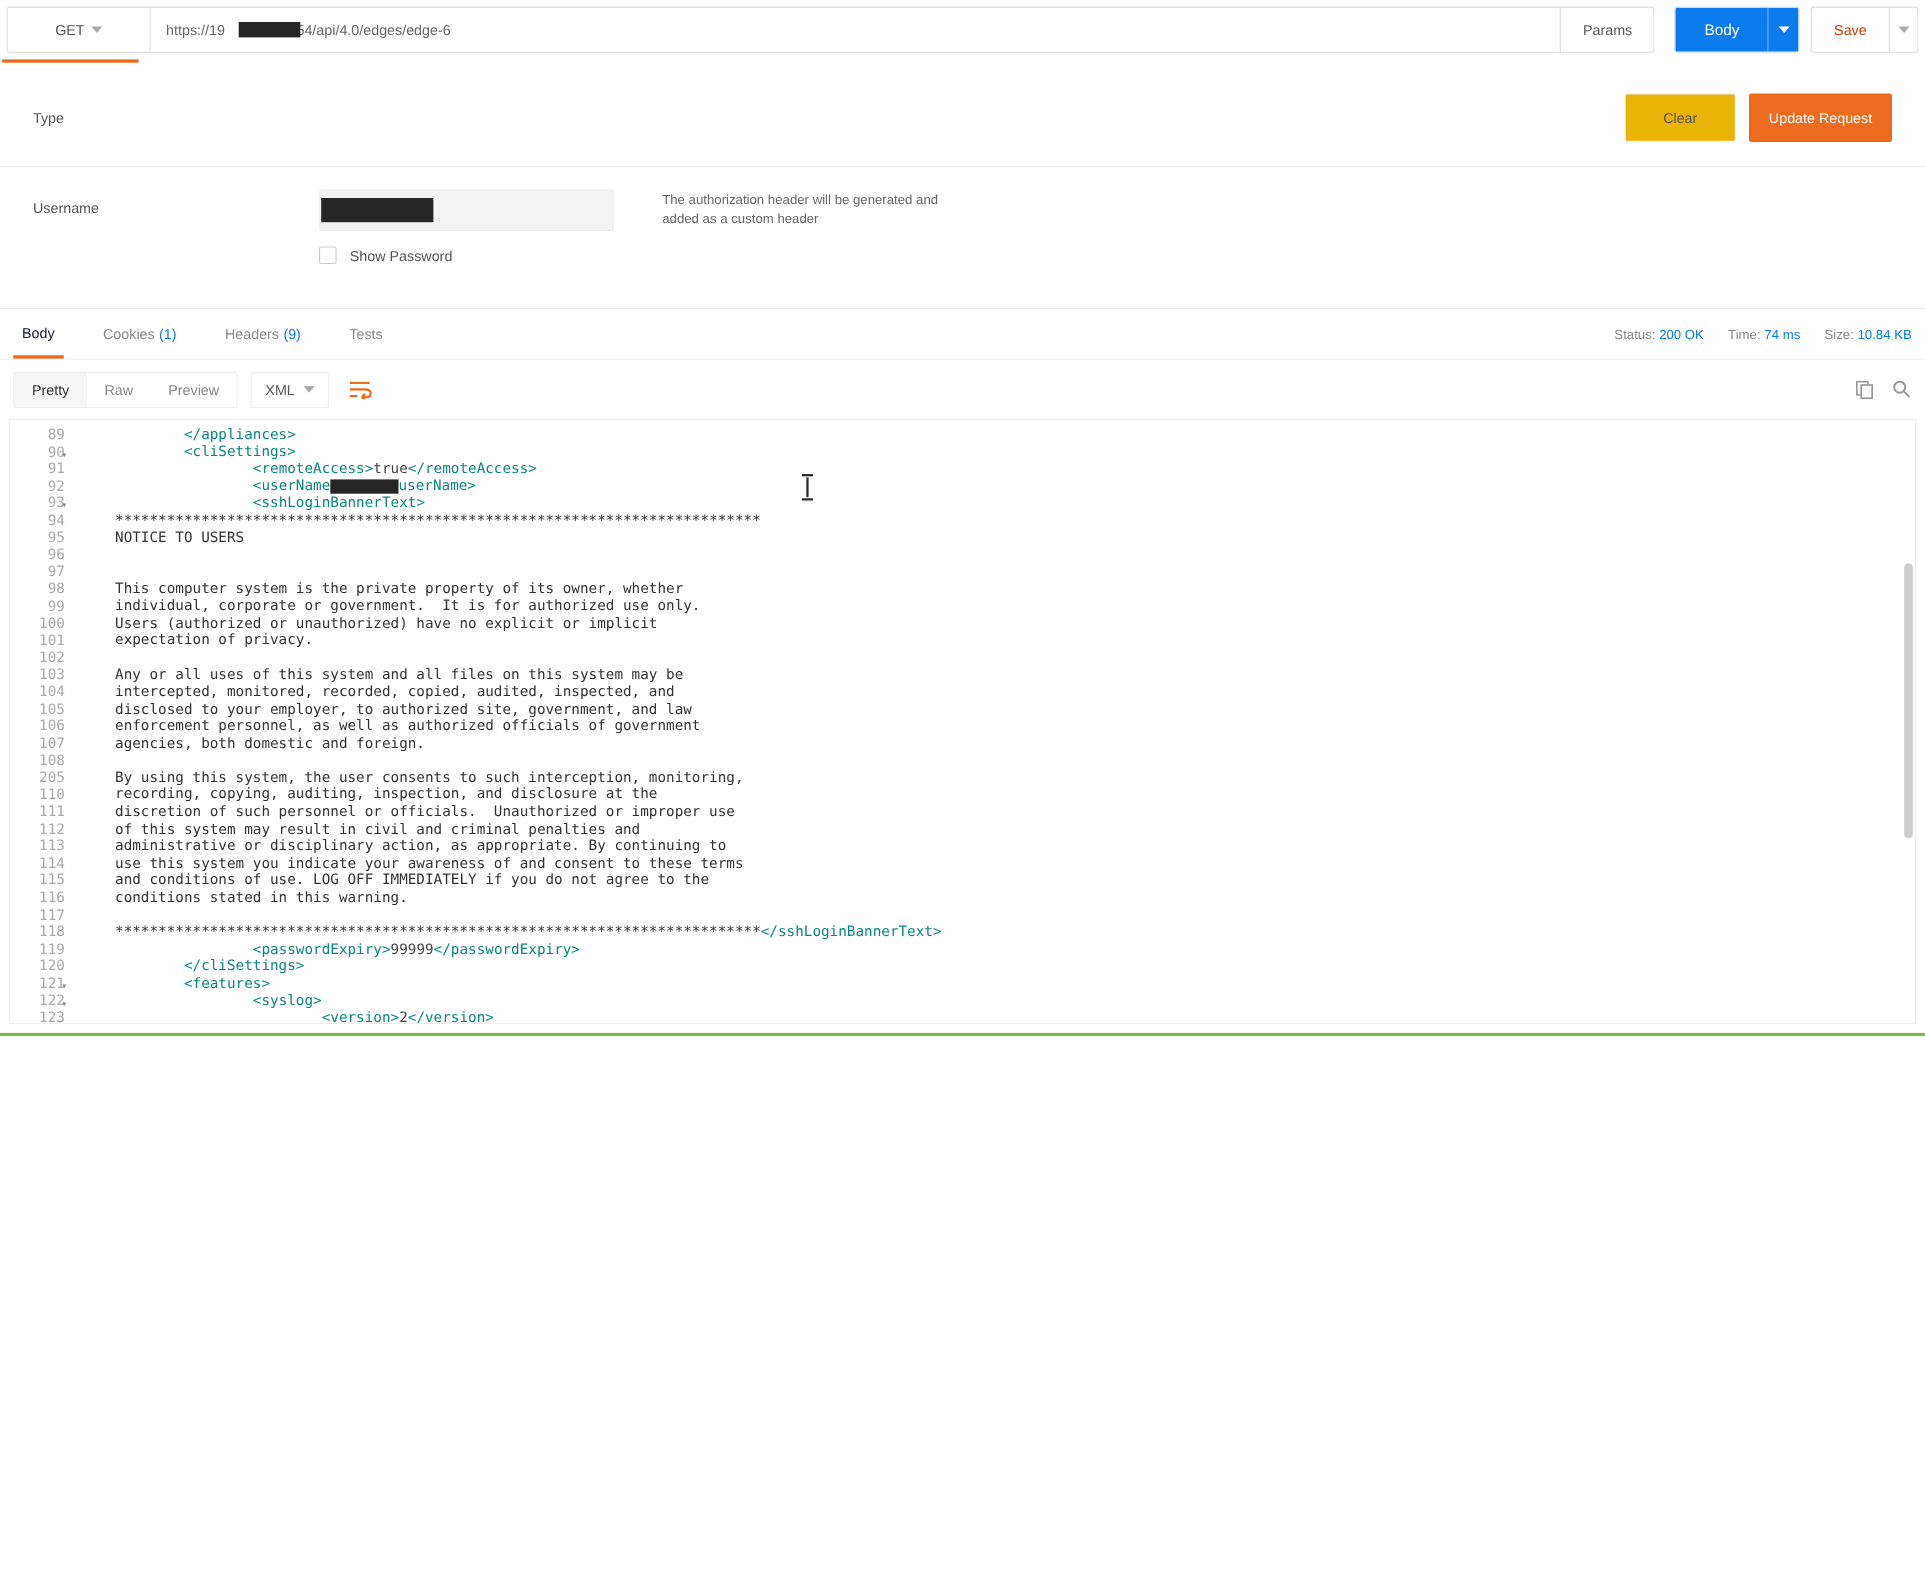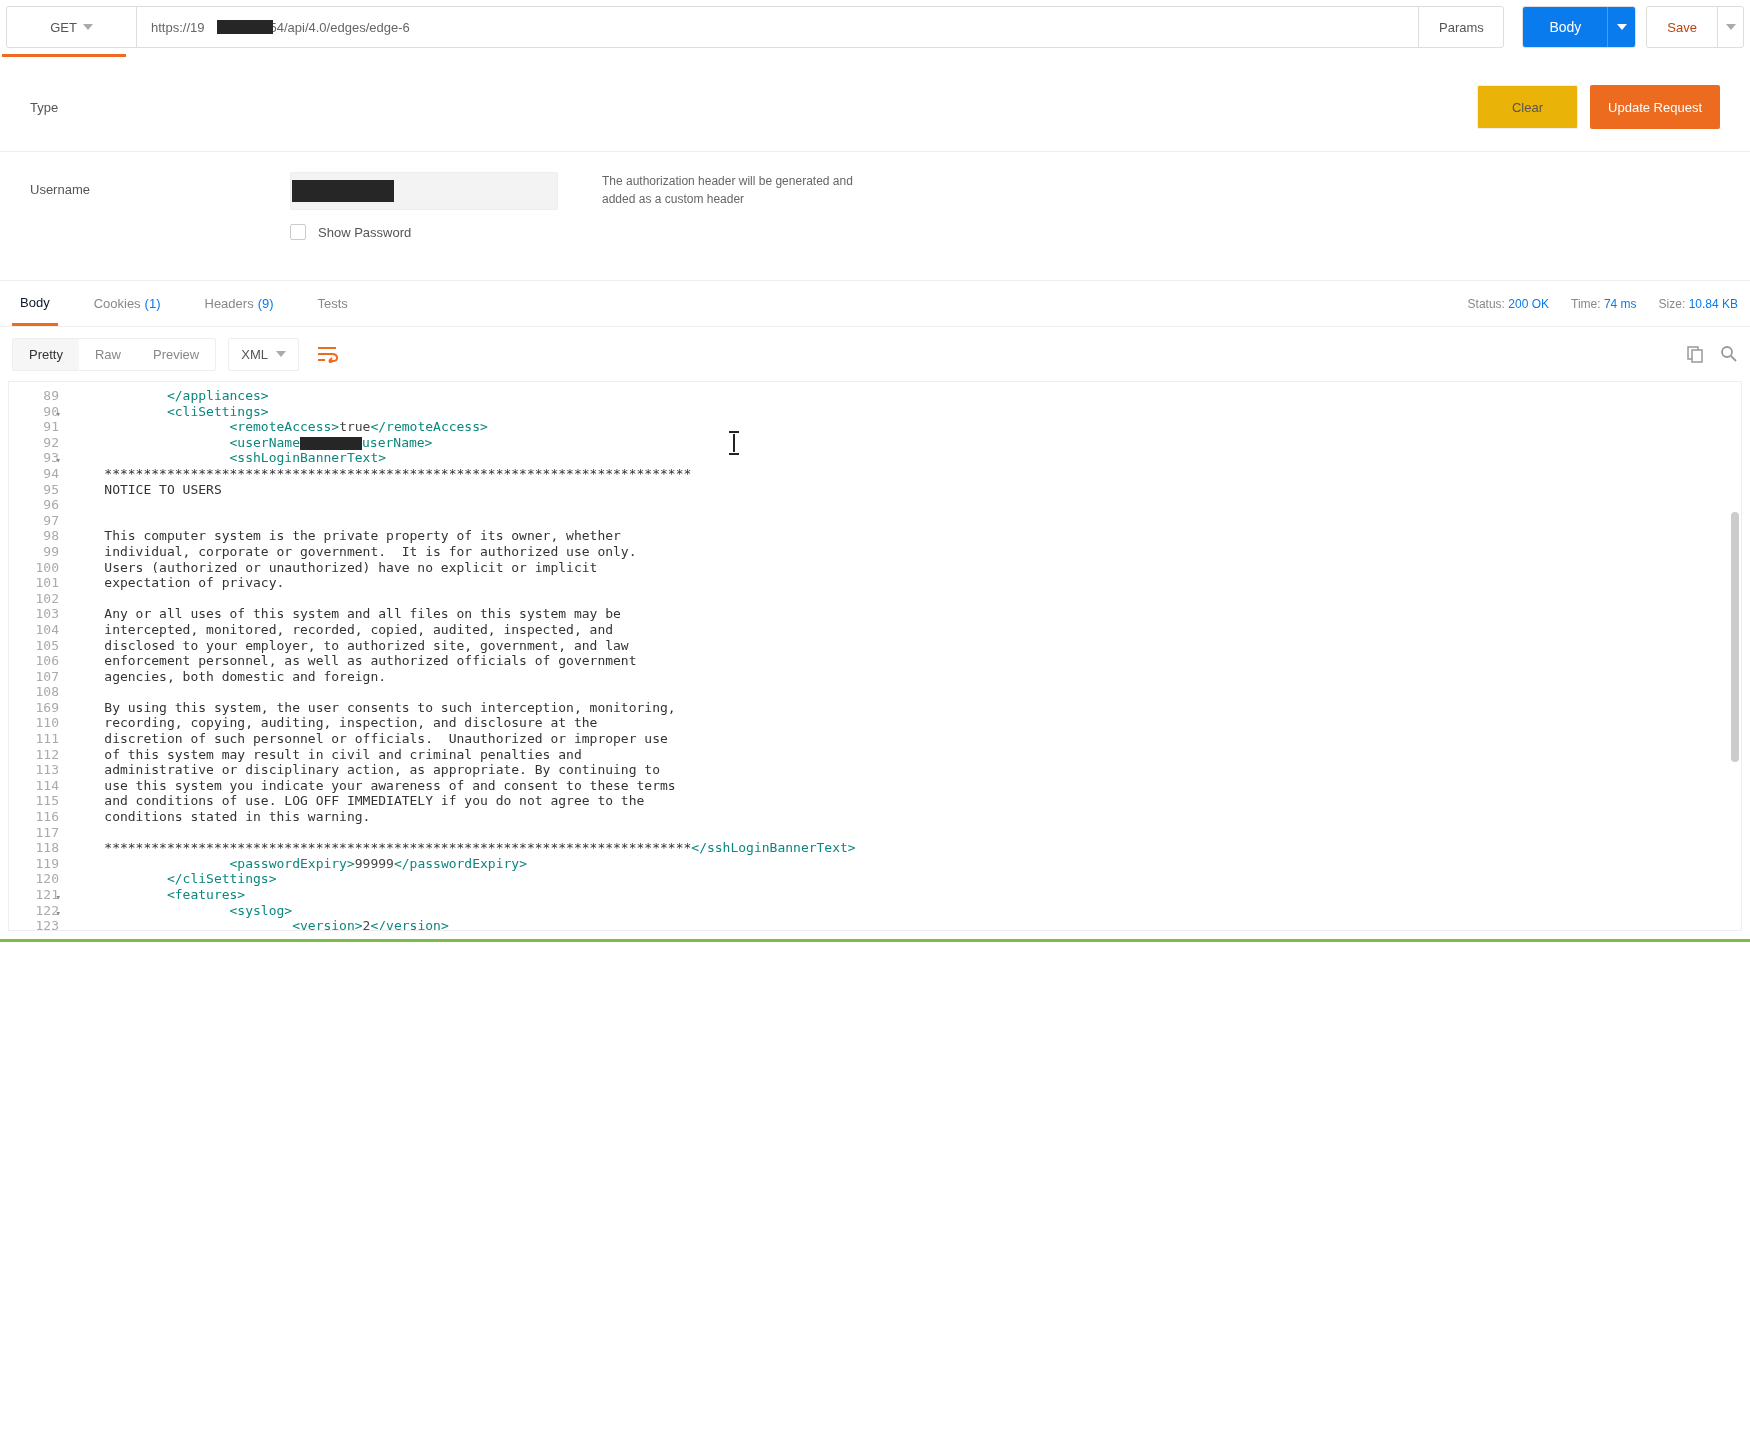--- a/index.html
+++ b/index.html
@@ -184,21 +184,21 @@
       <div class="ln">99</div>
       <div class="ln">100</div>
       <div class="ln">101</div>
       <div class="ln">102</div>
       <div class="ln">103</div>
       <div class="ln">104</div>
       <div class="ln">105</div>
       <div class="ln">106</div>
       <div class="ln">107</div>
       <div class="ln">108</div>
-      <div class="ln">169</div>
+      <div class="ln">205</div>
       <div class="ln">110</div>
       <div class="ln">111</div>
       <div class="ln">112</div>
       <div class="ln">113</div>
       <div class="ln">114</div>
       <div class="ln">115</div>
       <div class="ln">116</div>
       <div class="ln">117</div>
       <div class="ln">118</div>
       <div class="ln">119</div>

